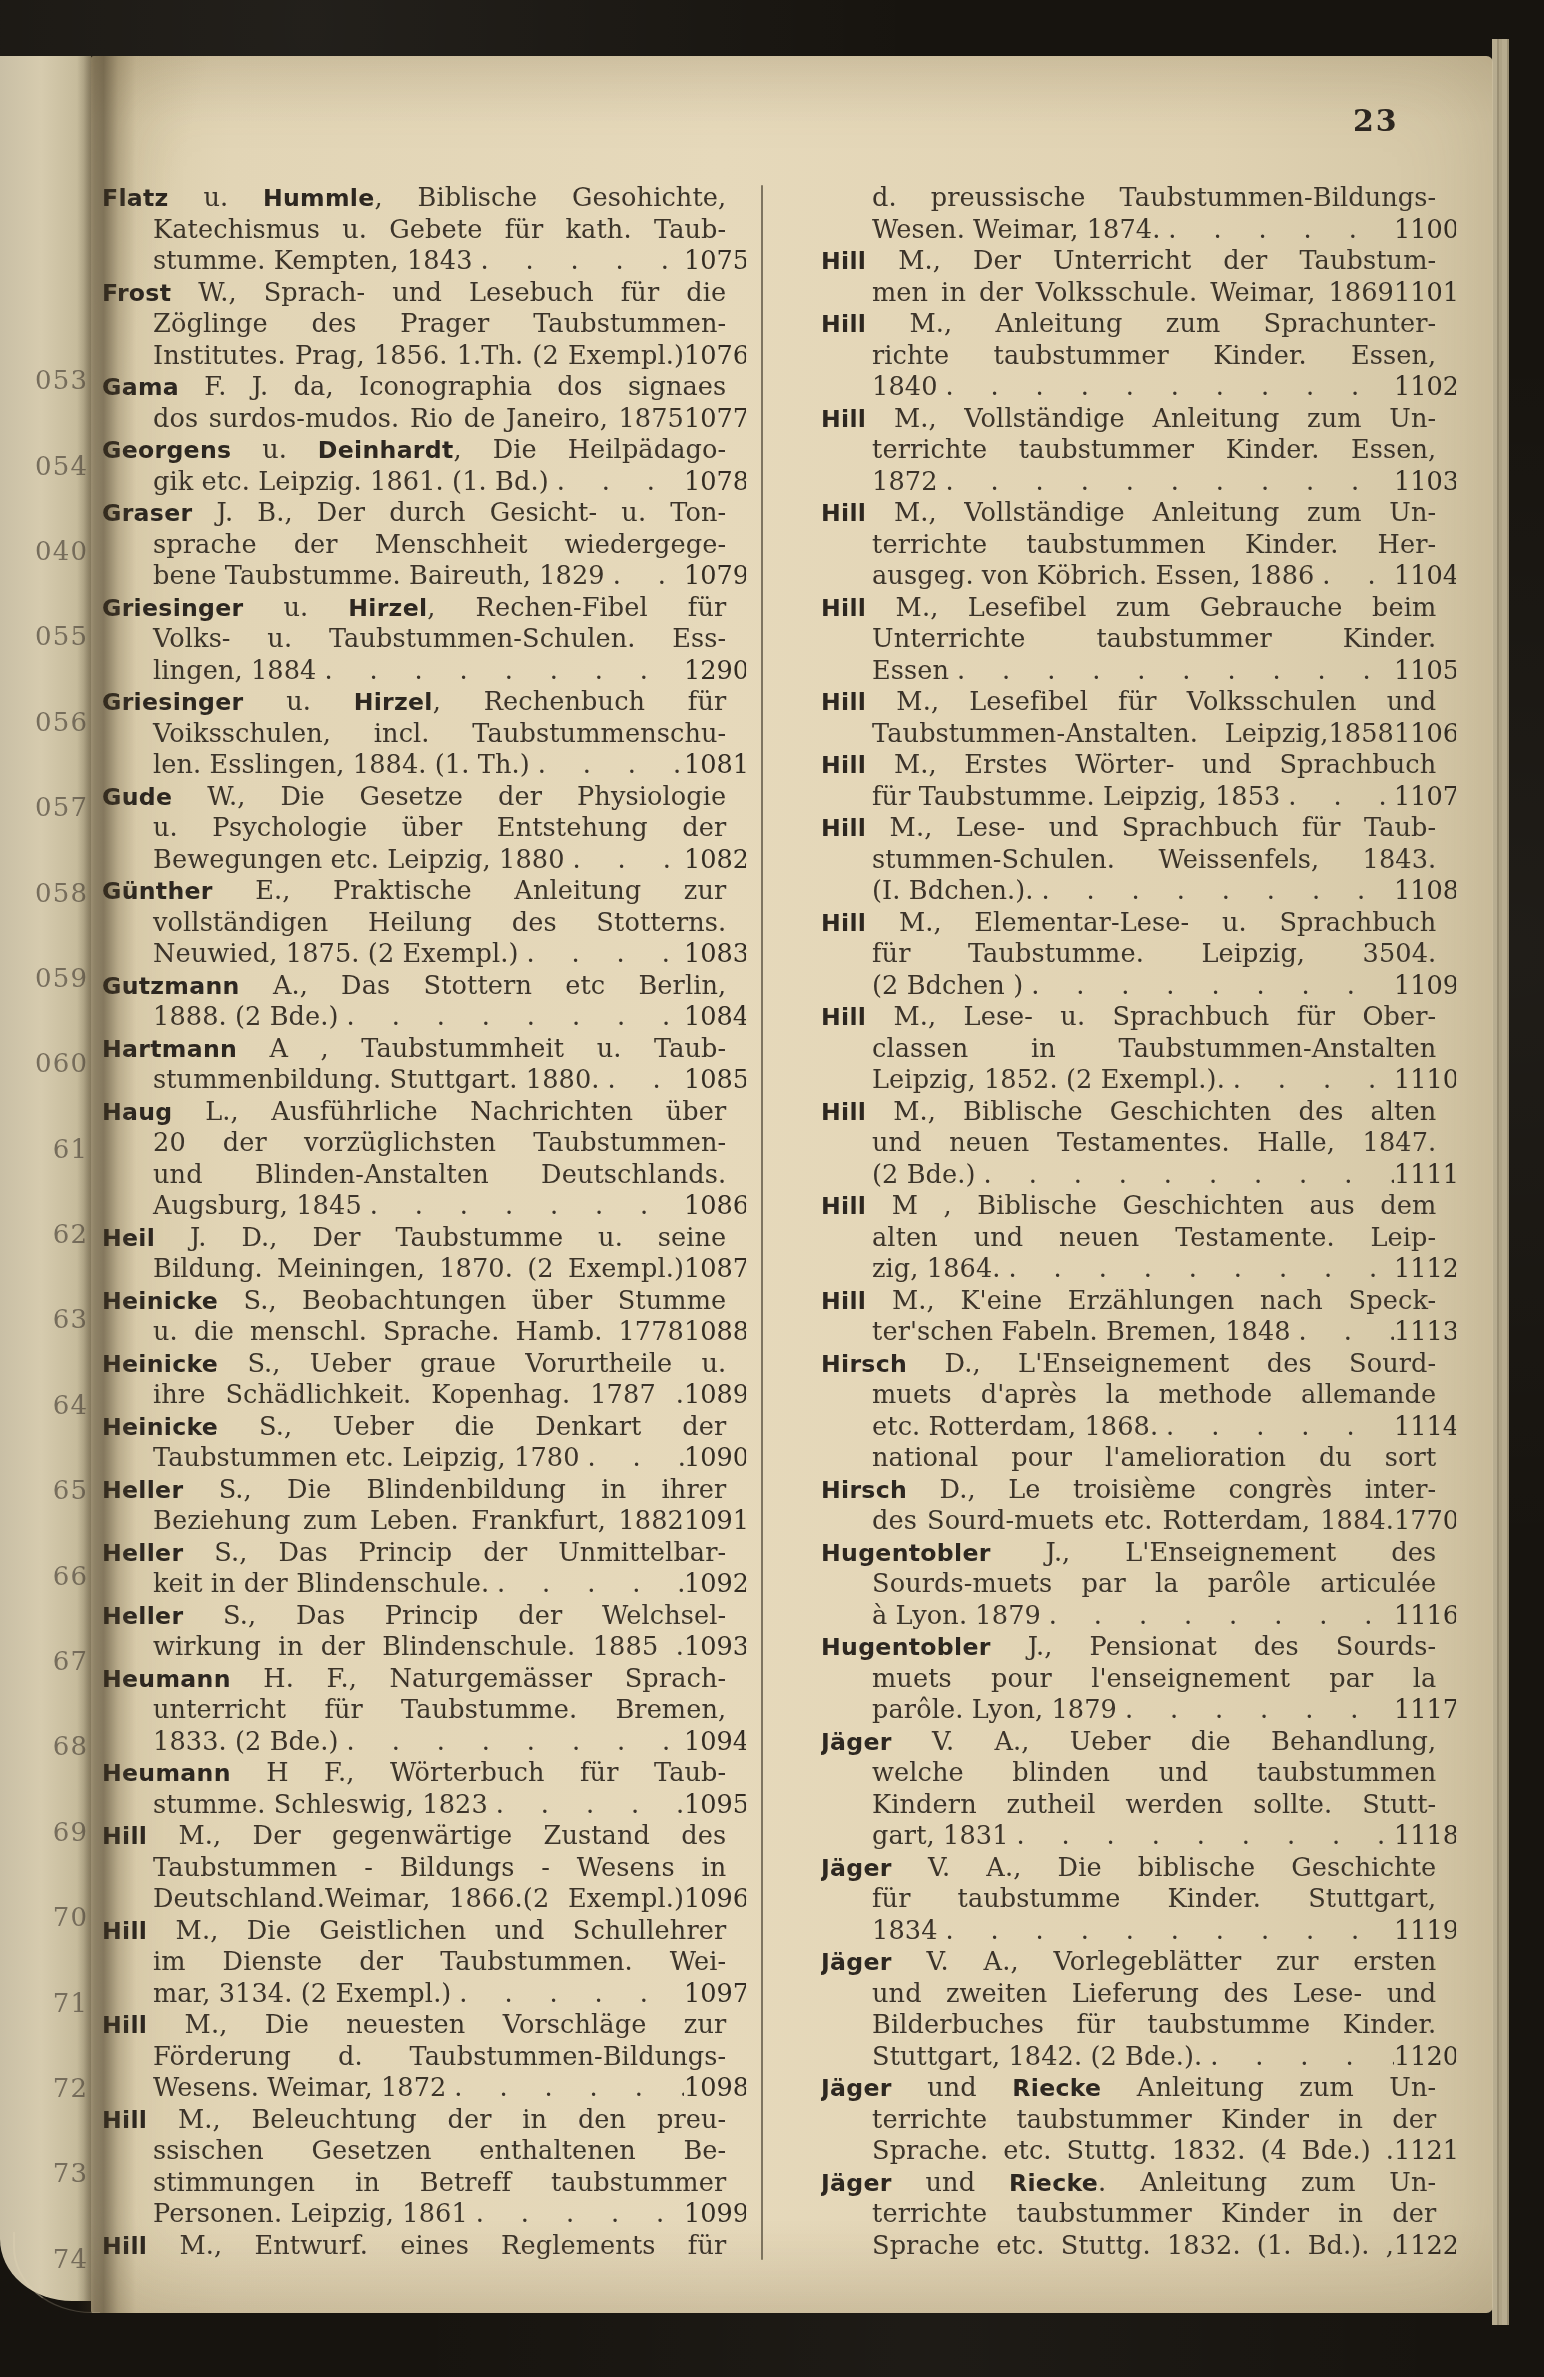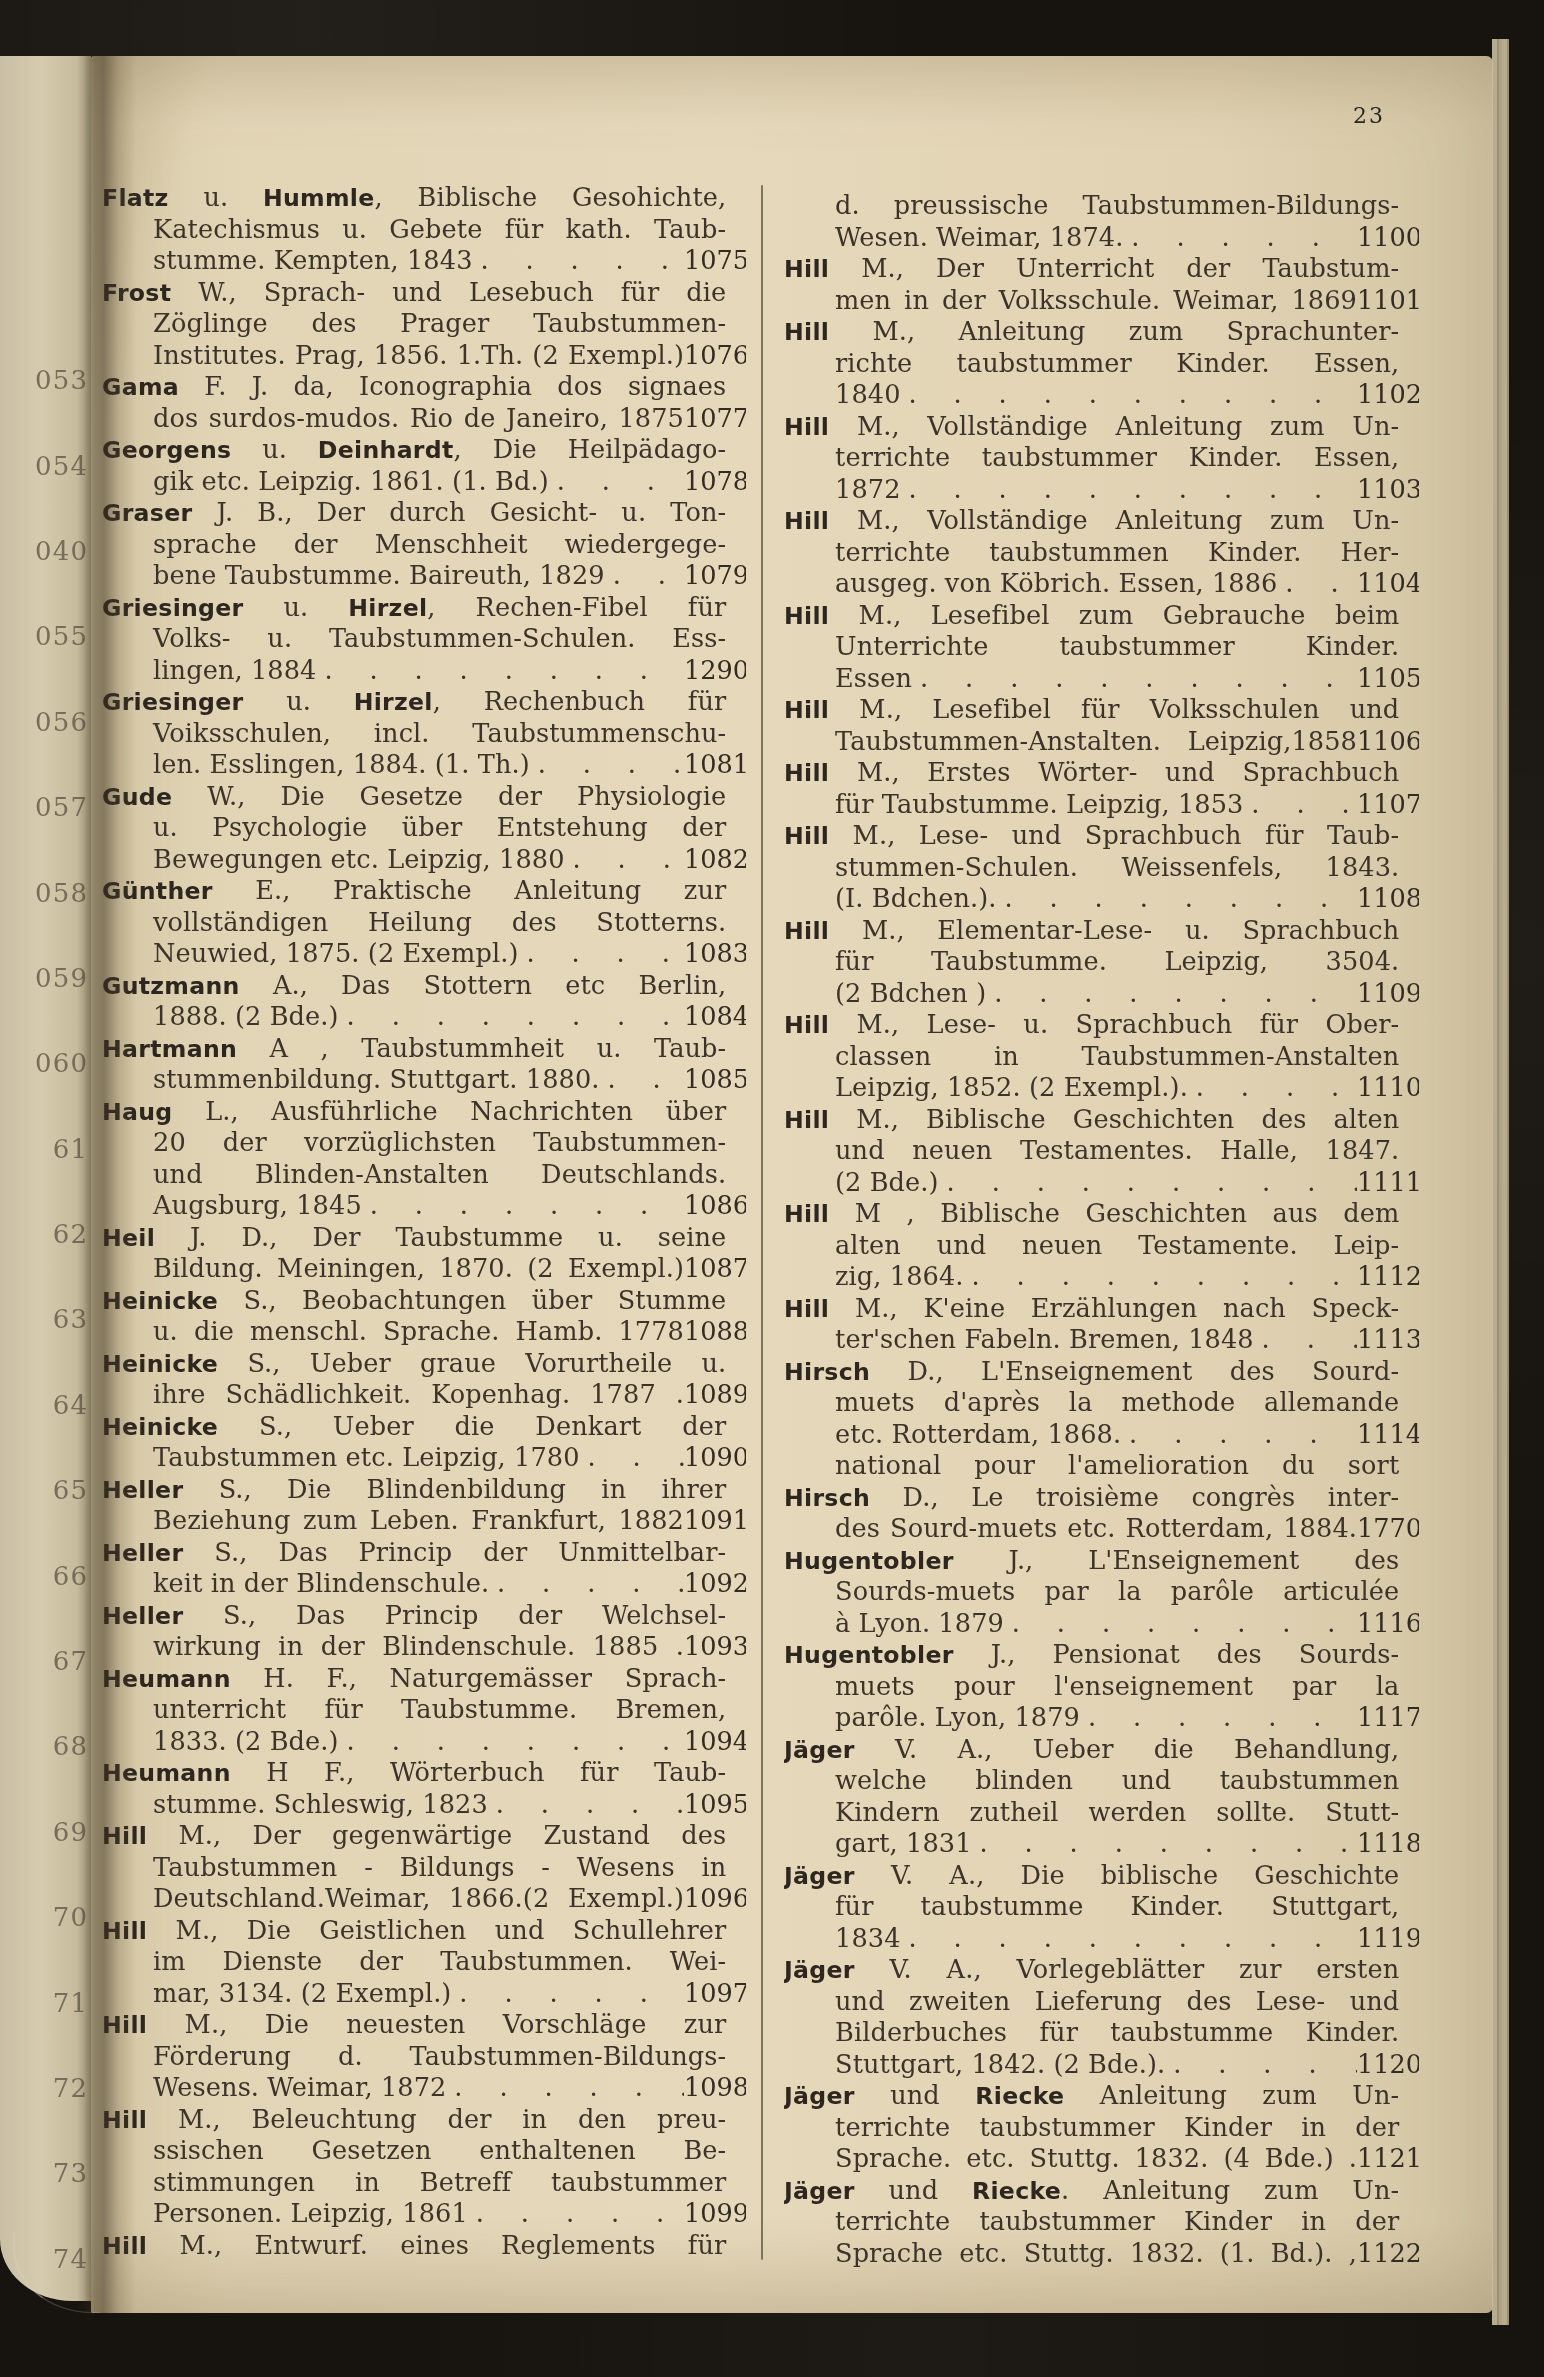--- a/index.html
+++ b/index.html
@@ -53,26 +53,26 @@
   }
 
   .gutter-shadow{
     position:absolute;left:77px;top:56px;width:59px;height:2257px;
     background:linear-gradient(90deg, rgba(0,0,0,0) 0%, rgba(58,47,28,.42) 30%, rgba(58,47,28,.5) 45%, rgba(90,76,48,.22) 70%, rgba(0,0,0,0) 100%);
     pointer-events:none;
   }
 
   .page-num{
     position:absolute;left:1262px;top:47px;width:164px;
-    font-size:22px;font-weight:normal;color:#2d2720;letter-spacing:2px;
+    font-size:30px;font-weight:bold;color:#2d2720;letter-spacing:2px;
   }
 
   .col{position:absolute;color:var(--ink);font-size:25.6px;line-height:31.5px;}
   .col-left {left:11px; top:126px;width:644px;}
-  .col-right{left:693px;top:126px;width:635px;margin-top:8px;}
+  .col-right{left:730px;top:126px;width:635px;}
 
   .divider{
     position:absolute;left:670px;top:129px;width:2px;height:2075px;
     background:var(--divider);opacity:.75;border-radius:1.3px;
   }
 
   .line{display:flex;align-items:baseline;height:31.5px;overflow:hidden;}
   .txt{white-space:nowrap;letter-spacing:0.1px;}
   .txt.ind{padding-left:51px;}
   .txt.fill{flex:1 1 auto;white-space:normal;text-align:justify;text-align-last:justify;}

